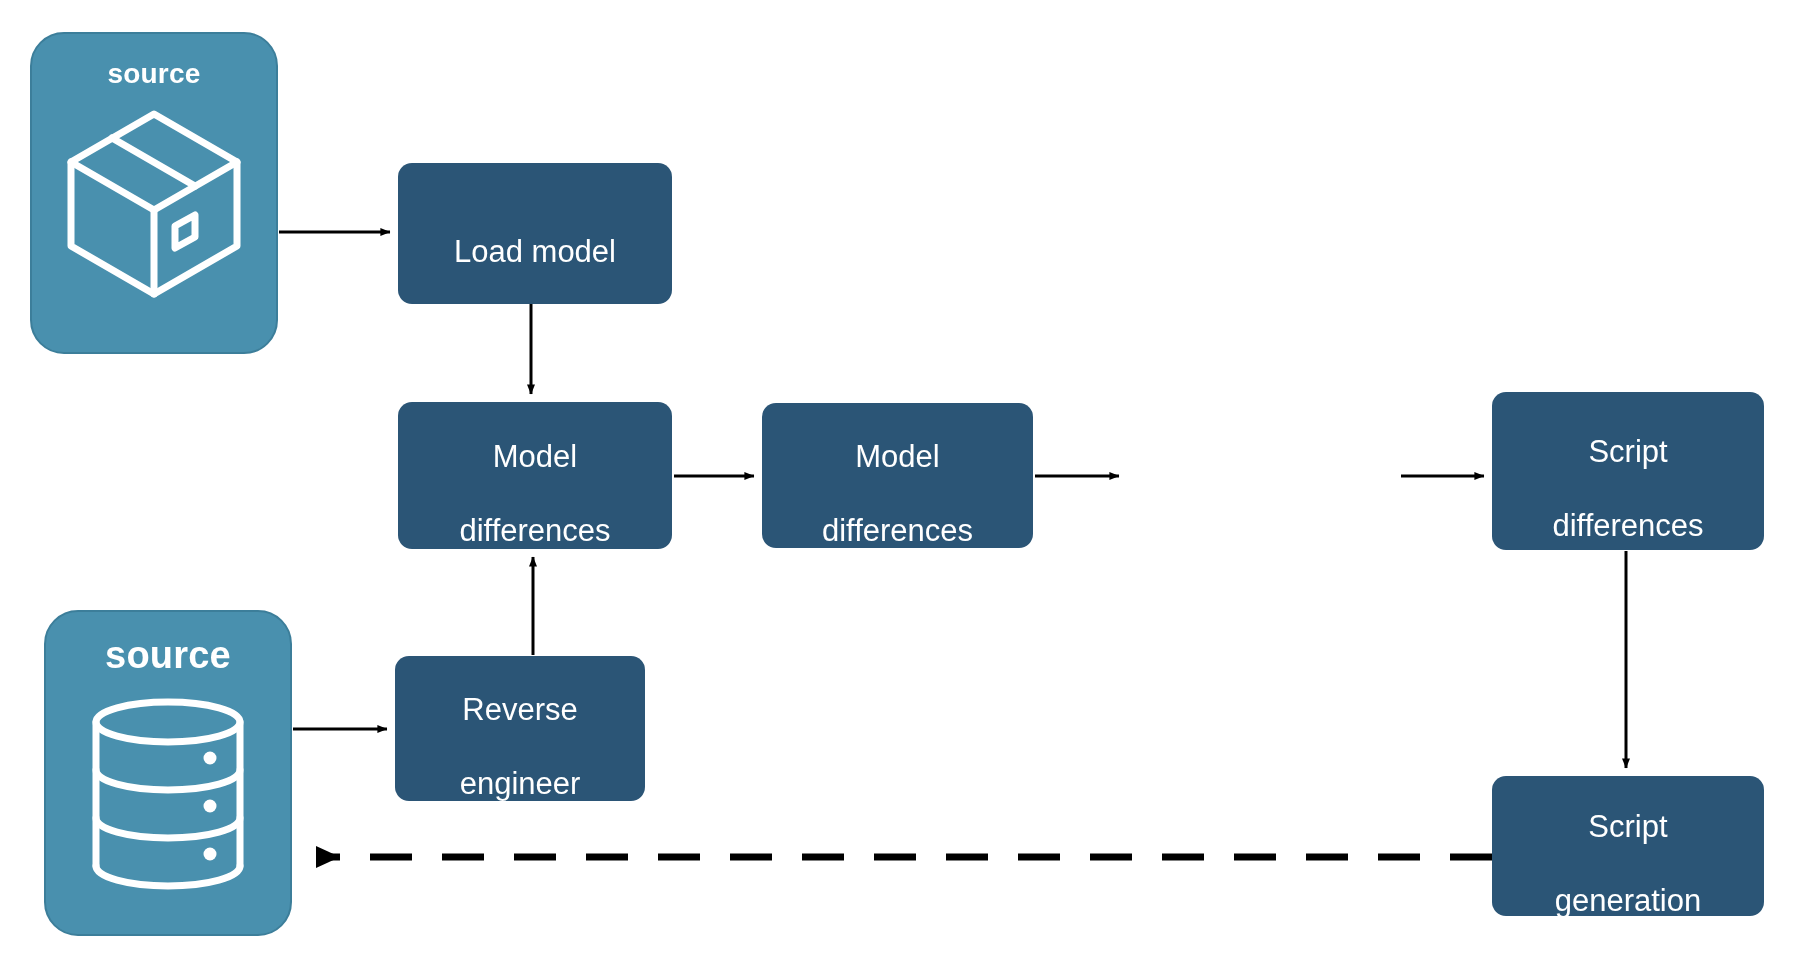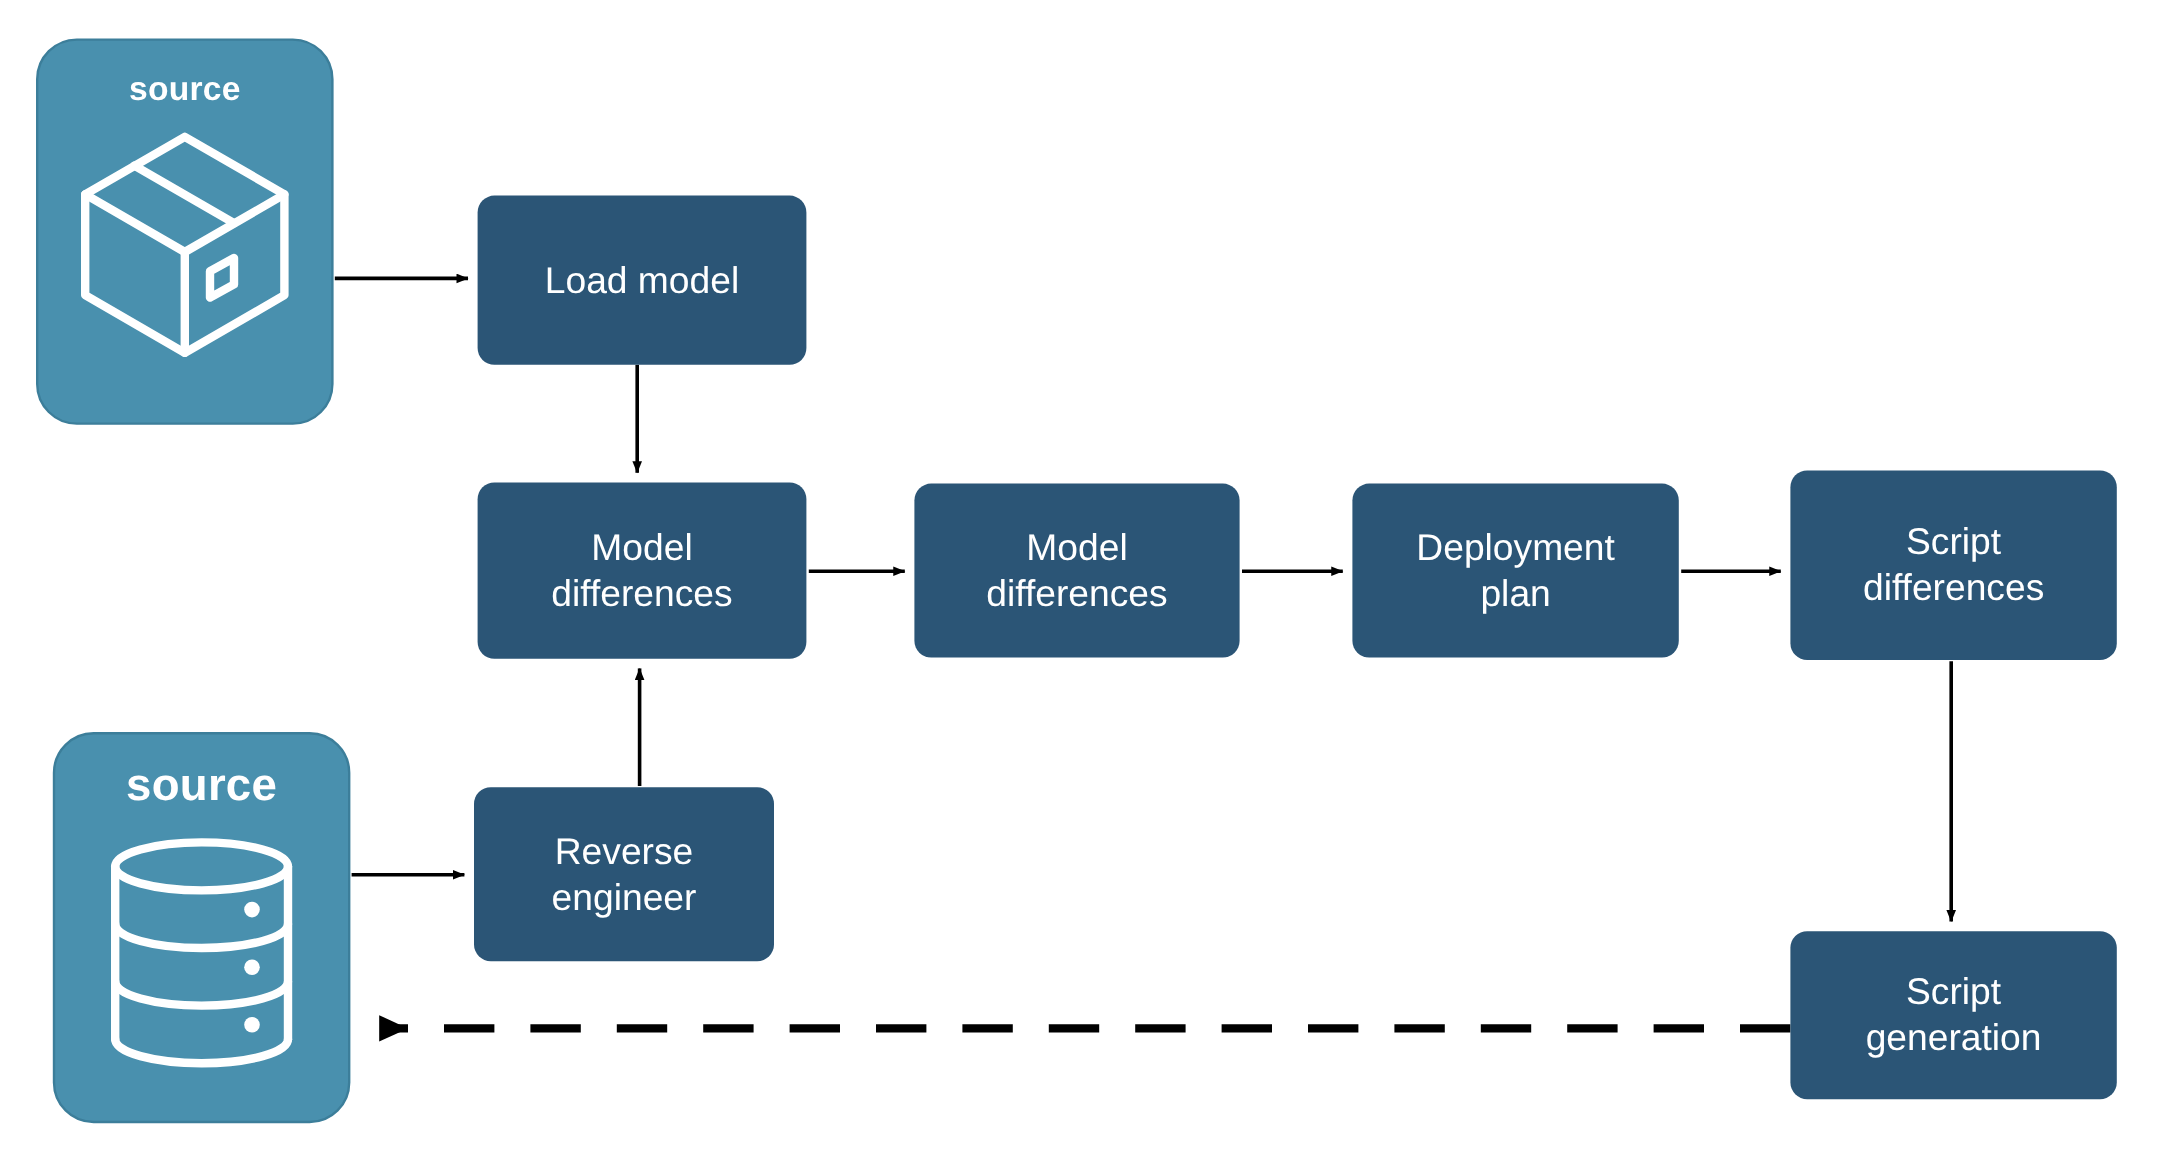--- a/index.html
+++ b/index.html
@@ -58,21 +58,21 @@
     color: #ffffff;
     display: flex;
     align-items: center;
     justify-content: center;
     text-align: center;
     font-size: 31px;
     line-height: 1.22;
     padding: 4px 10px;
     z-index: 2;
   }
-  .node span { display: block; }
+  .node span { display: block; margin-top: 36px; }
 </style>
 </head>
 <body>
 
 <div id="canvas">
 
   <svg id="edges" viewBox="0 0 1800 959" width="1800" height="959" xmlns="http://www.w3.org/2000/svg">
     <defs>
       <marker id="arrowThin" markerWidth="11" markerHeight="11" refX="9.6" refY="4" orient="auto" markerUnits="userSpaceOnUse">
         <path d="M0,0 L10,4 L0,8 z" fill="#000000"></path>
@@ -175,26 +175,20 @@
     </div>
   </div>
 
   <div class="node" style="left:762px; top:403px; width:271px; height:145px;">
     <div>
       <span>Model</span>
       <span>differences</span>
     </div>
   </div>
 
-  <div class="node" style="left:1127px; top:403px; width:272px; height:145px;">
-    <div>
-      <span>Deployment</span>
-      <span>plan</span>
-    </div>
-  </div>
 
   <div class="node" style="left:1492px; top:392px; width:272px; height:158px;">
     <div>
       <span>Script</span>
       <span>differences</span>
     </div>
   </div>
 
   <div class="node" style="left:395px; top:656px; width:250px; height:145px;">
     <div>

